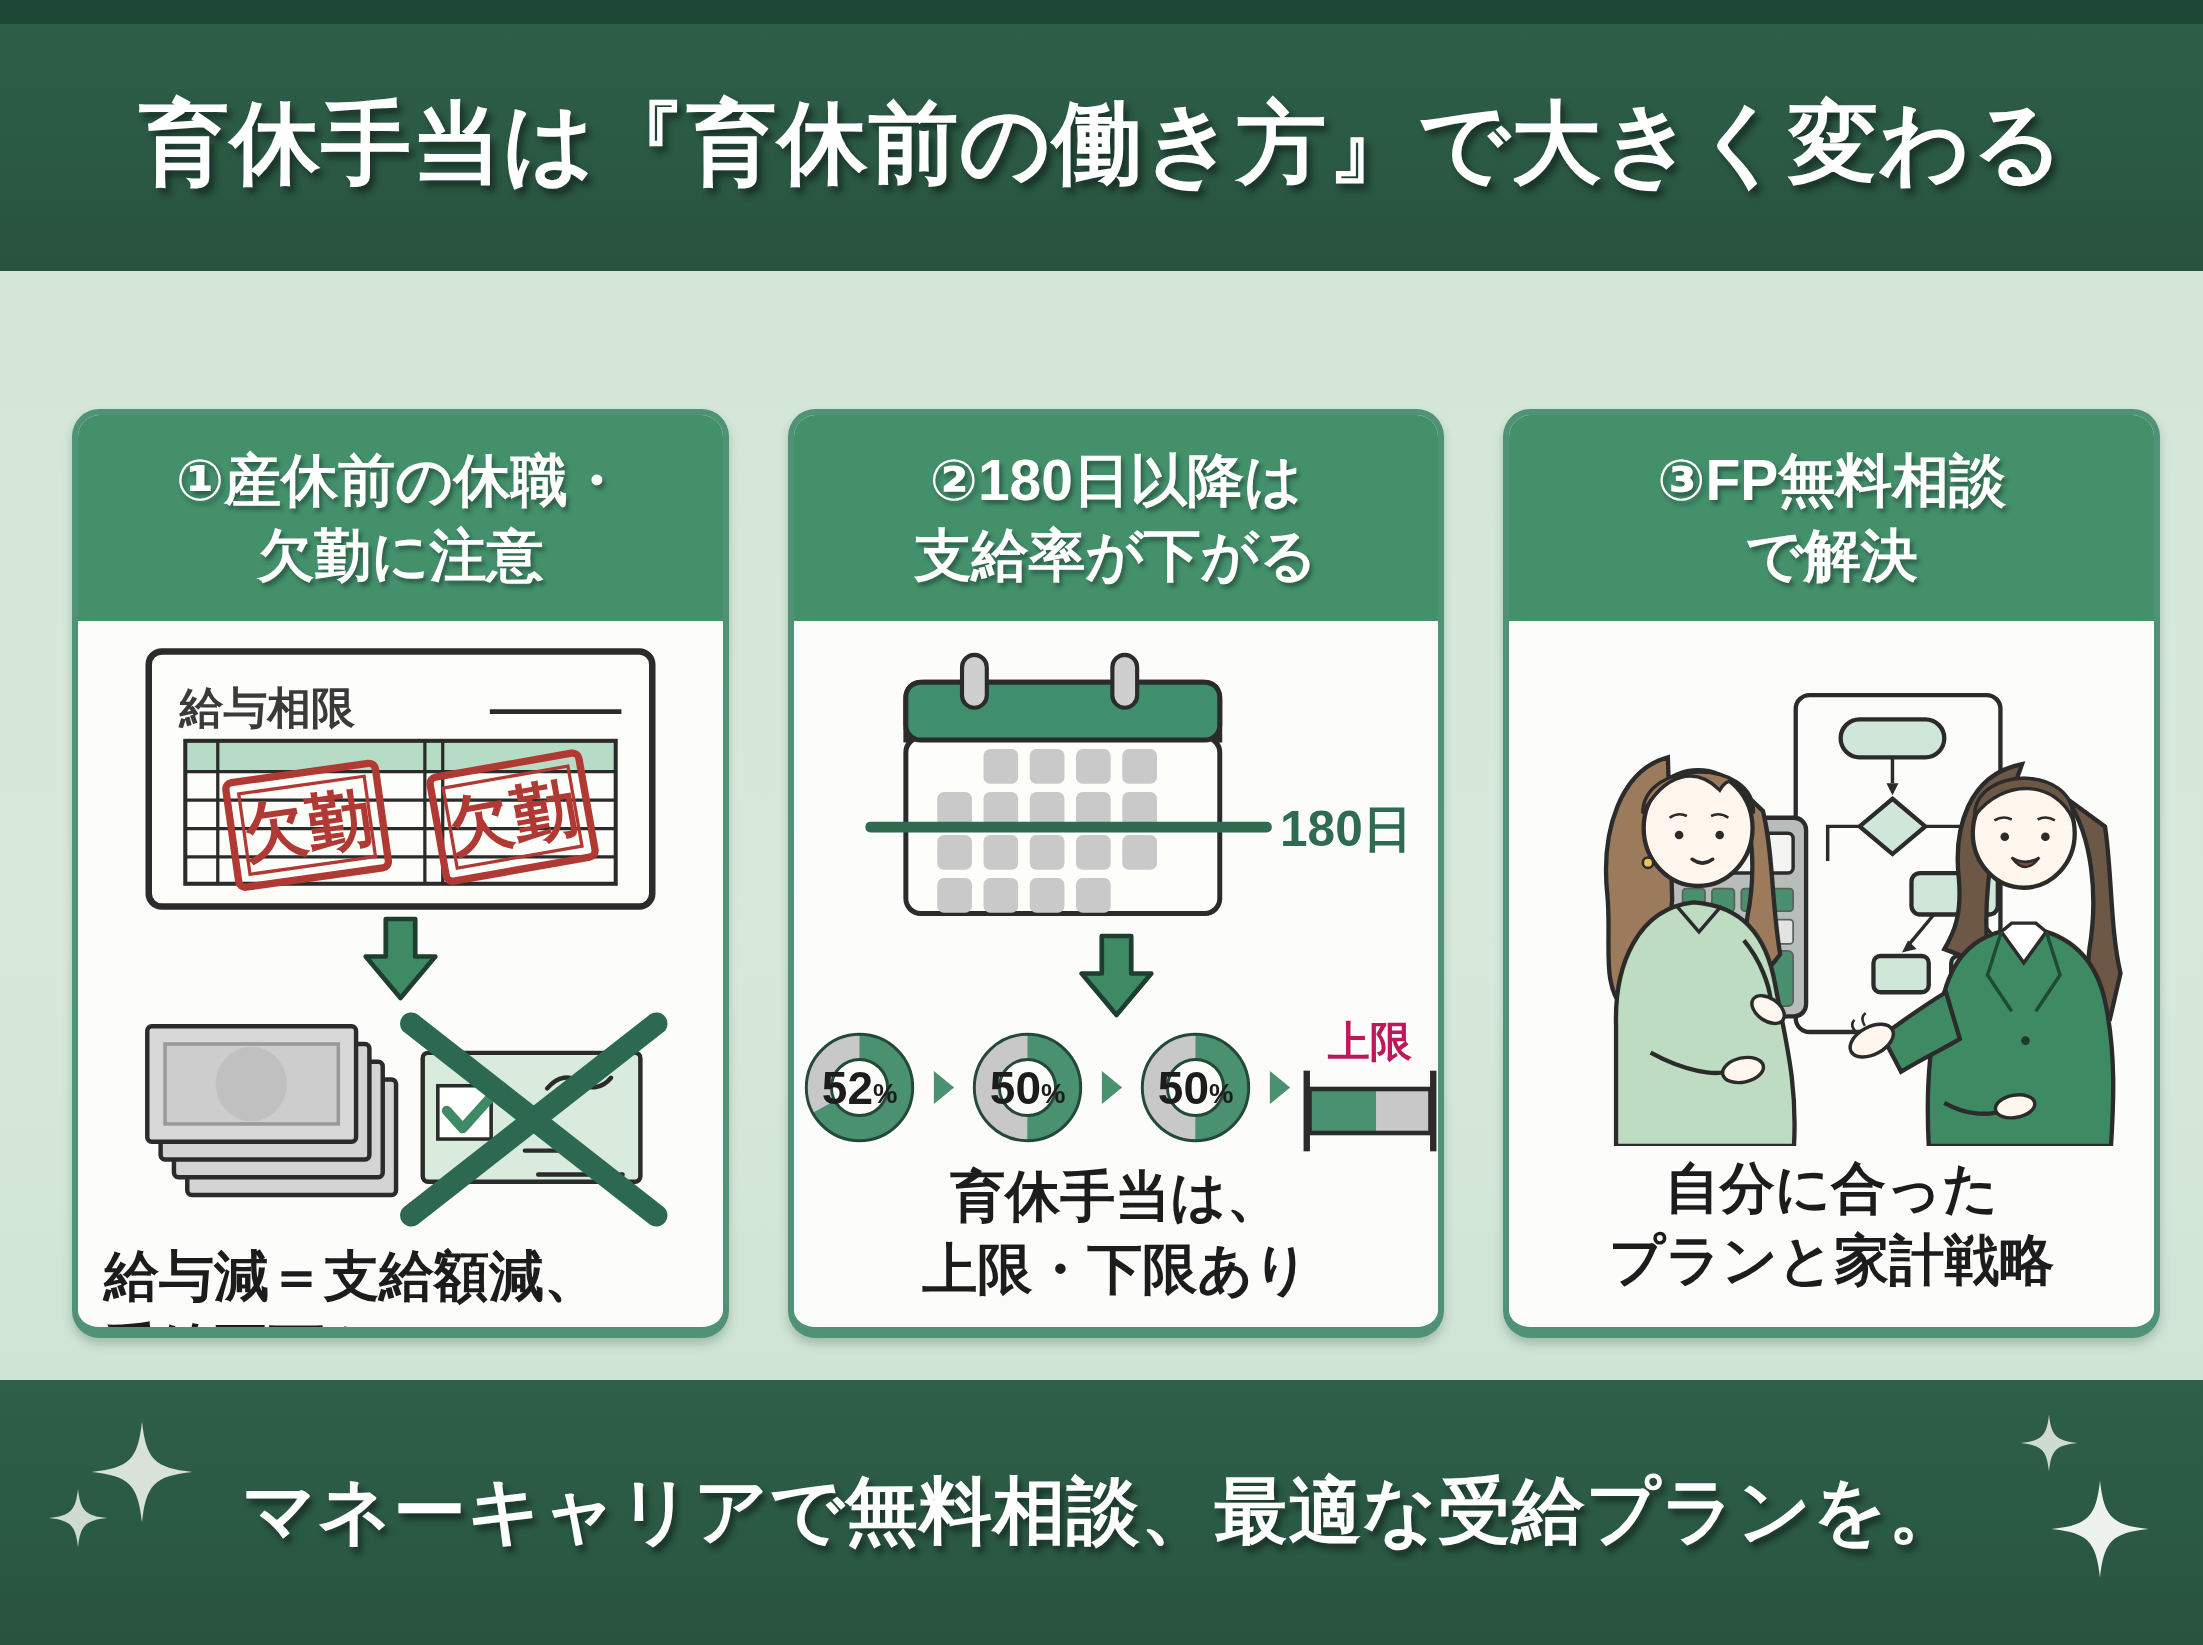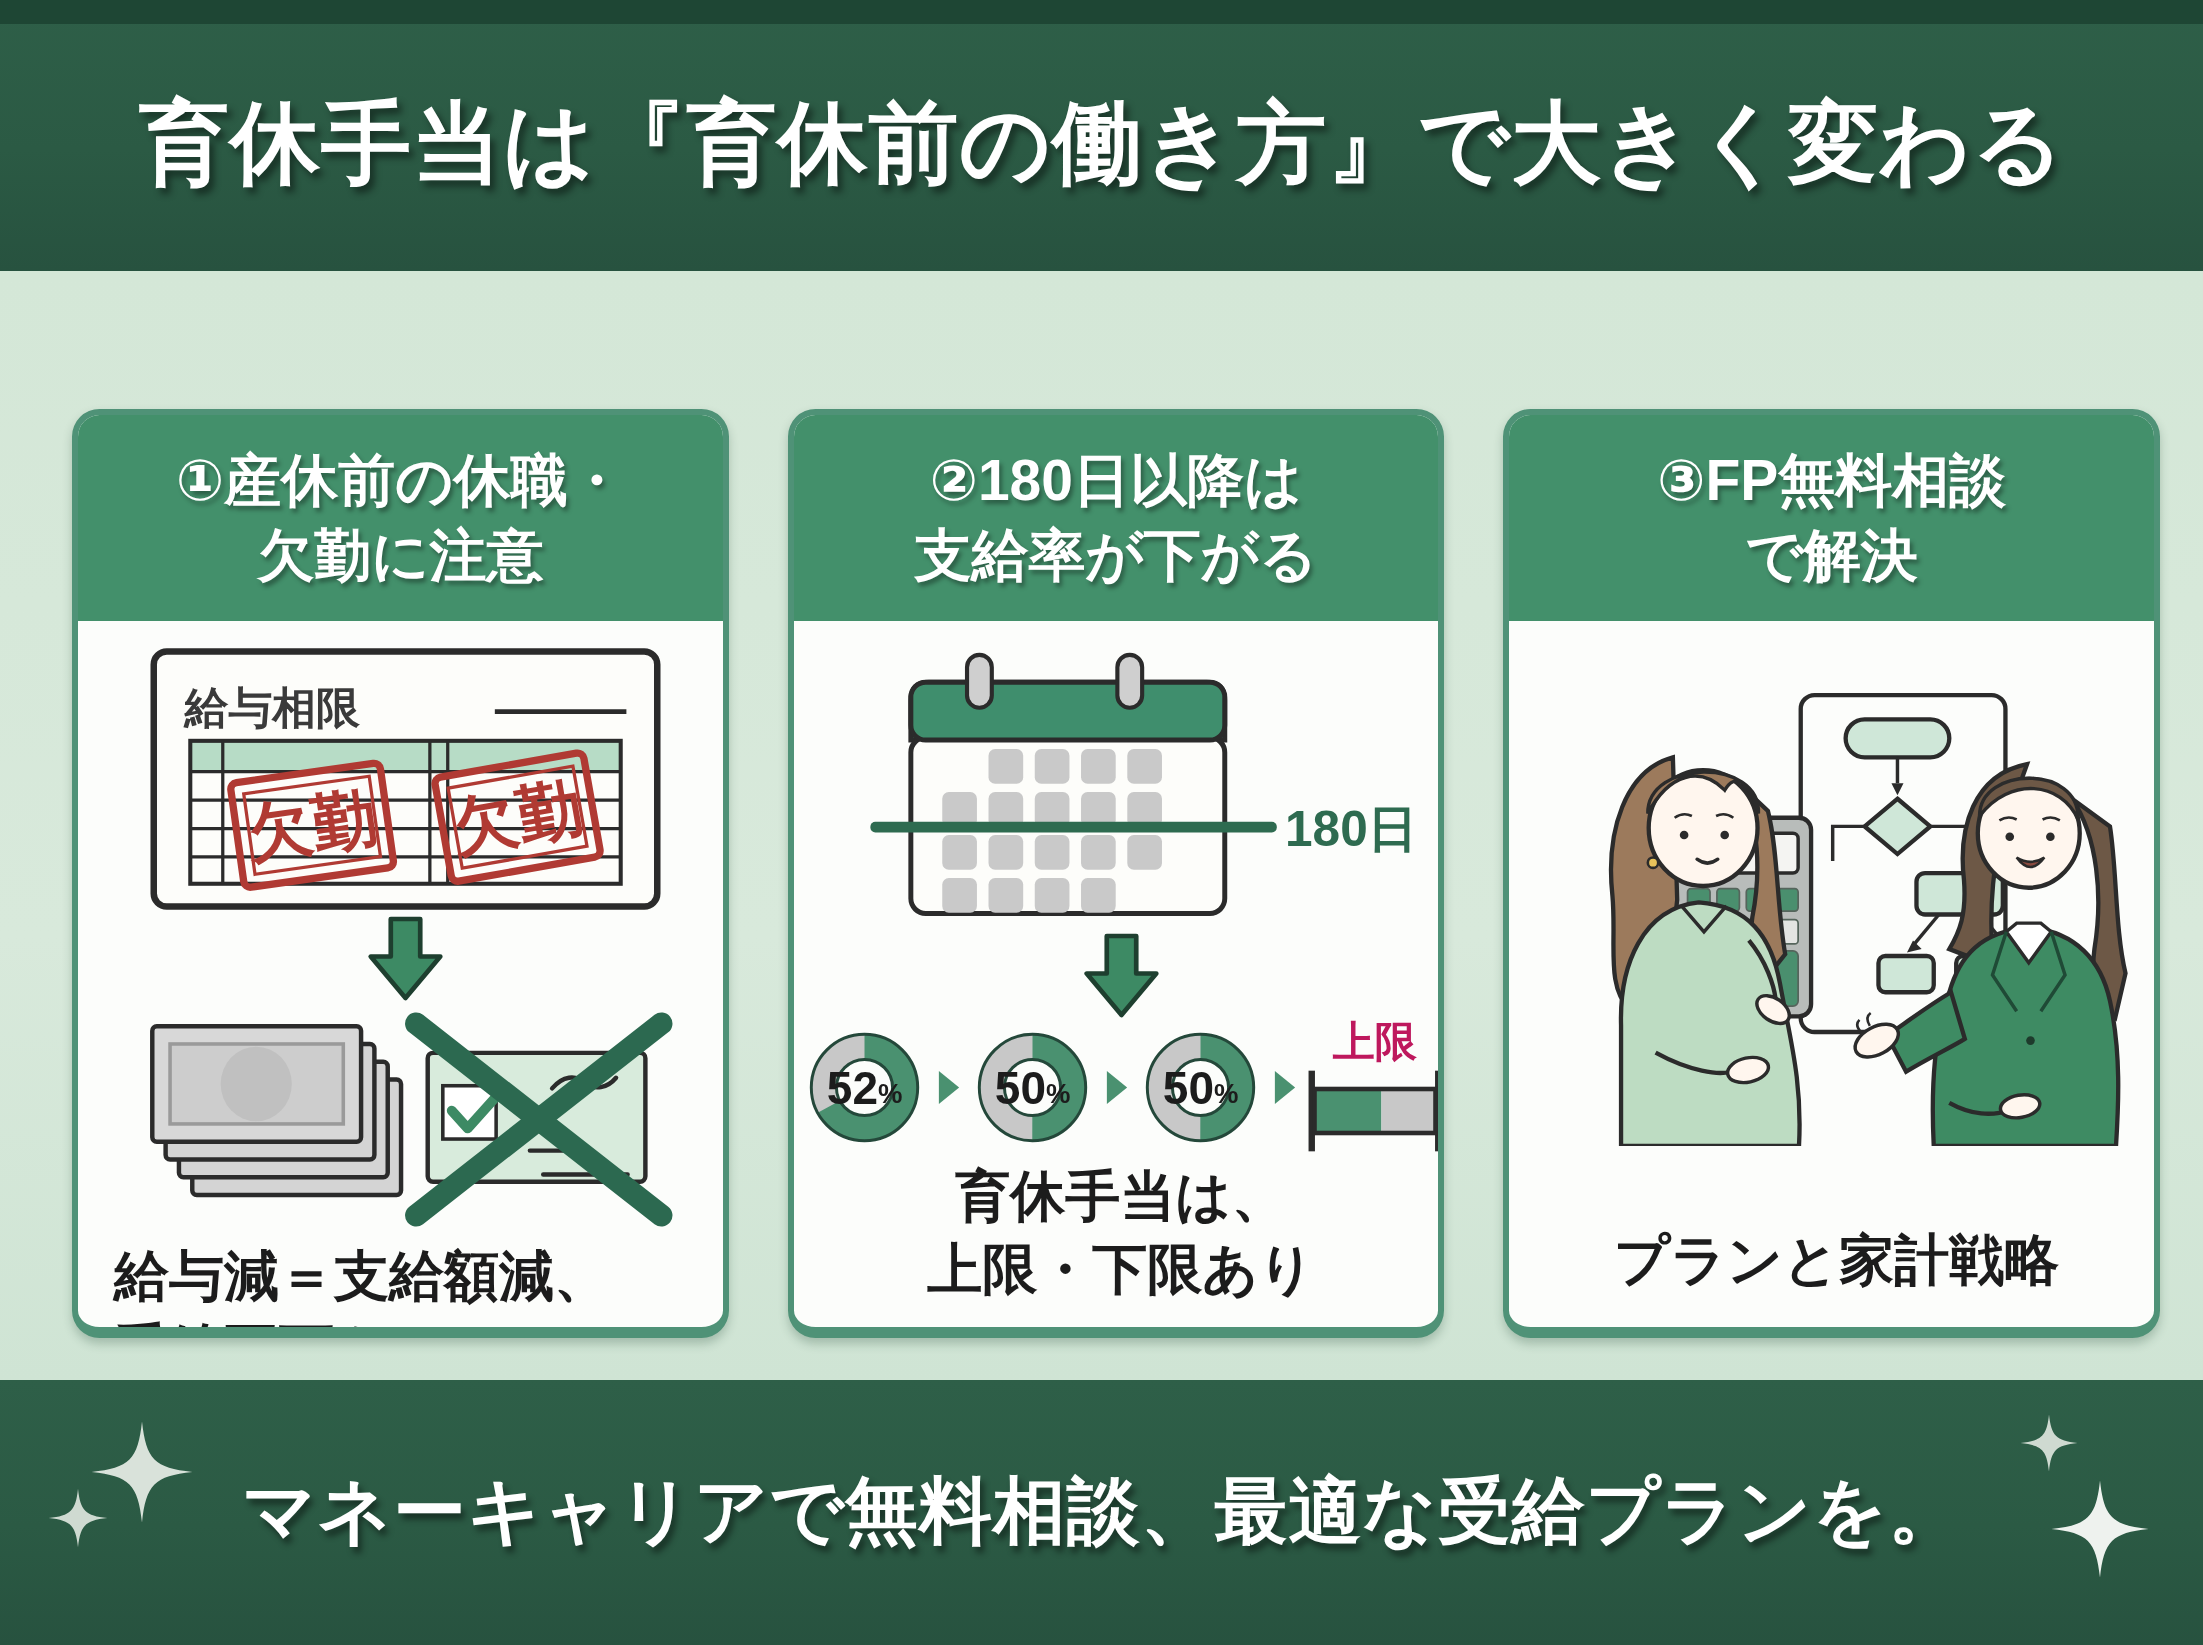--- a/index.html
+++ b/index.html
@@ -48,21 +48,20 @@
     padding:9.2px 7.3px;
   }
   .card-title{
     margin:0;color:#fff;font-size:57px;font-weight:900;line-height:1.32;
     text-shadow:2.8px 3.7px 4.6px rgba(0,0,0,.35);
   }
   .card-body{
     flex:1;display:flex;flex-direction:column;align-items:center;
     justify-content:space-between;
     padding:24px 26px 35px 26px;
-    margin-left:10px;
   }
   .caption{
     margin:5.5px 0 0 0;
     font-size:55px;font-weight:900;color:#1c1c1c;line-height:1.32;
   }
   .caption--left{align-self:flex-start;text-align:left;}
   .caption--center{text-align:center;}
   .arrow-down{display:block;margin:1.8px auto;}
   
   .donut-row{display:flex;align-items:center;justify-content:center;gap:5.5px;width:100%;}
@@ -335,21 +334,21 @@
             <path d="M536 332 L520 382 L548 424" fill="none" stroke="#1f4a36" stroke-width="4"></path>
             <path d="M588 332 L604 382 L576 424" fill="none" stroke="#1f4a36" stroke-width="4"></path>
             <circle cx="564" cy="458" r="5" fill="#1e3b2c"></circle>
             <path d="M472 402 C442 420 416 440 398 452 L420 494 C446 478 472 466 488 456 Z" fill="#3e8b63" stroke="#2b2b2b" stroke-width="5"></path>
             <ellipse cx="386" cy="458" rx="27" ry="16" transform="rotate(-28 386 458)" fill="#fff6ee" stroke="#2b2b2b" stroke-width="4"></ellipse>
             <path d="M368 448 q-8 -8 -2 -14 M378 441 q-6 -10 1 -15" fill="none" stroke="#2b2b2b" stroke-width="3"></path>
             <path d="M470 530 C495 544 520 546 540 538" fill="none" stroke="#2b2b2b" stroke-width="5"></path>
             <ellipse cx="552" cy="534" rx="23" ry="13" transform="rotate(-10 552 534)" fill="#fff6ee" stroke="#2b2b2b" stroke-width="4"></ellipse>
           </g>
         </svg>
-        <p class="caption caption--center"><br><span>プランと家計戦略</span></p>
+        <p class="caption caption--center"><span>自分に合った</span><br><span>プランと家計戦略</span></p>
       </div>
     </section>
 
   </div>
 </div>
 
 <div class="band footer-band">
   <svg class="sparkle sp-left-big" width="110" height="110" viewBox="-60 -60 120 120">
     <path d="M0 -55 C4.4 -13.7 13.7 -4.4 55 0 C13.7 4.4 4.4 13.7 0 55 C-4.4 13.7 -13.7 4.4 -55 0 C-13.7 -4.4 -4.4 -13.7 0 -55 Z" fill="#d9e2da"></path>
   </svg>

